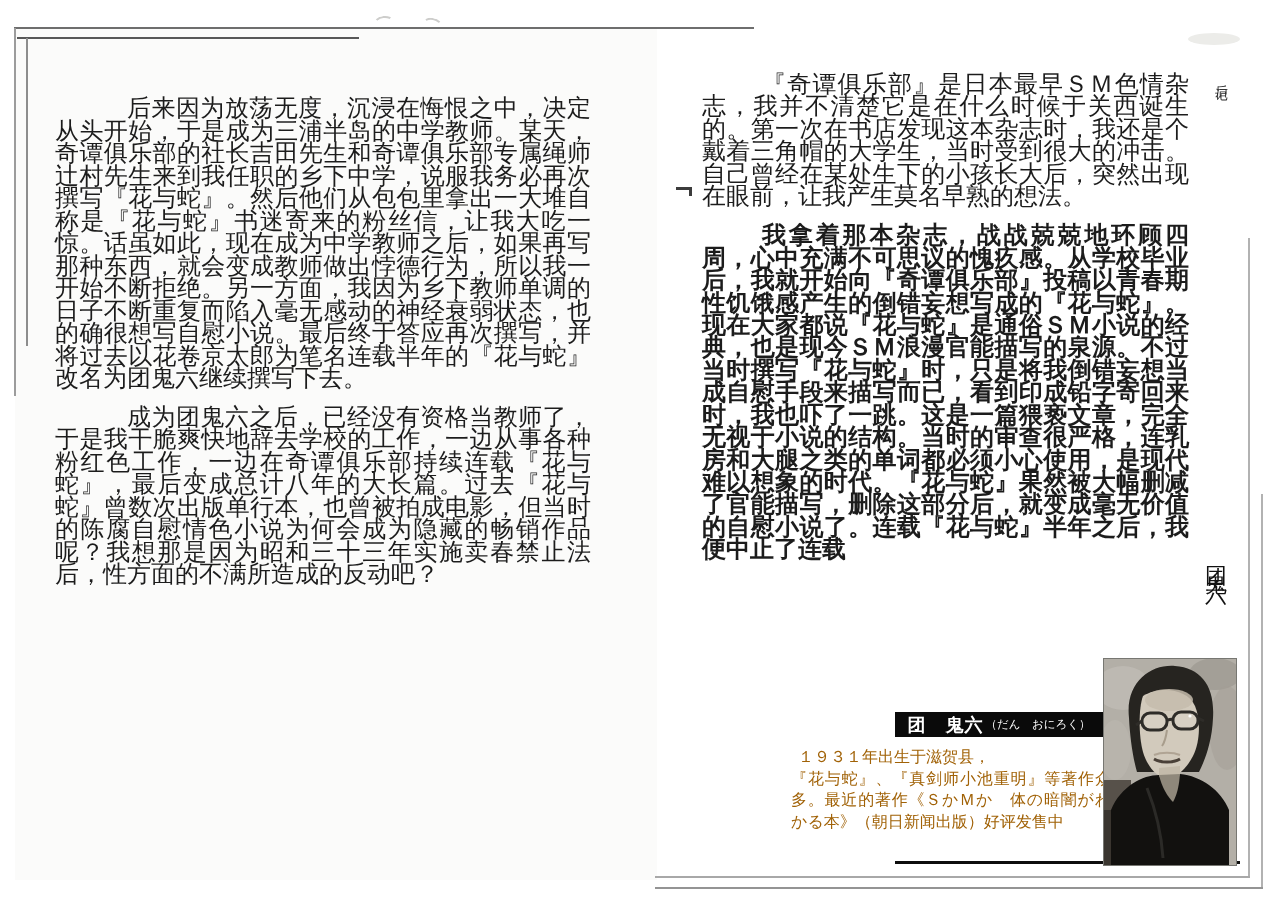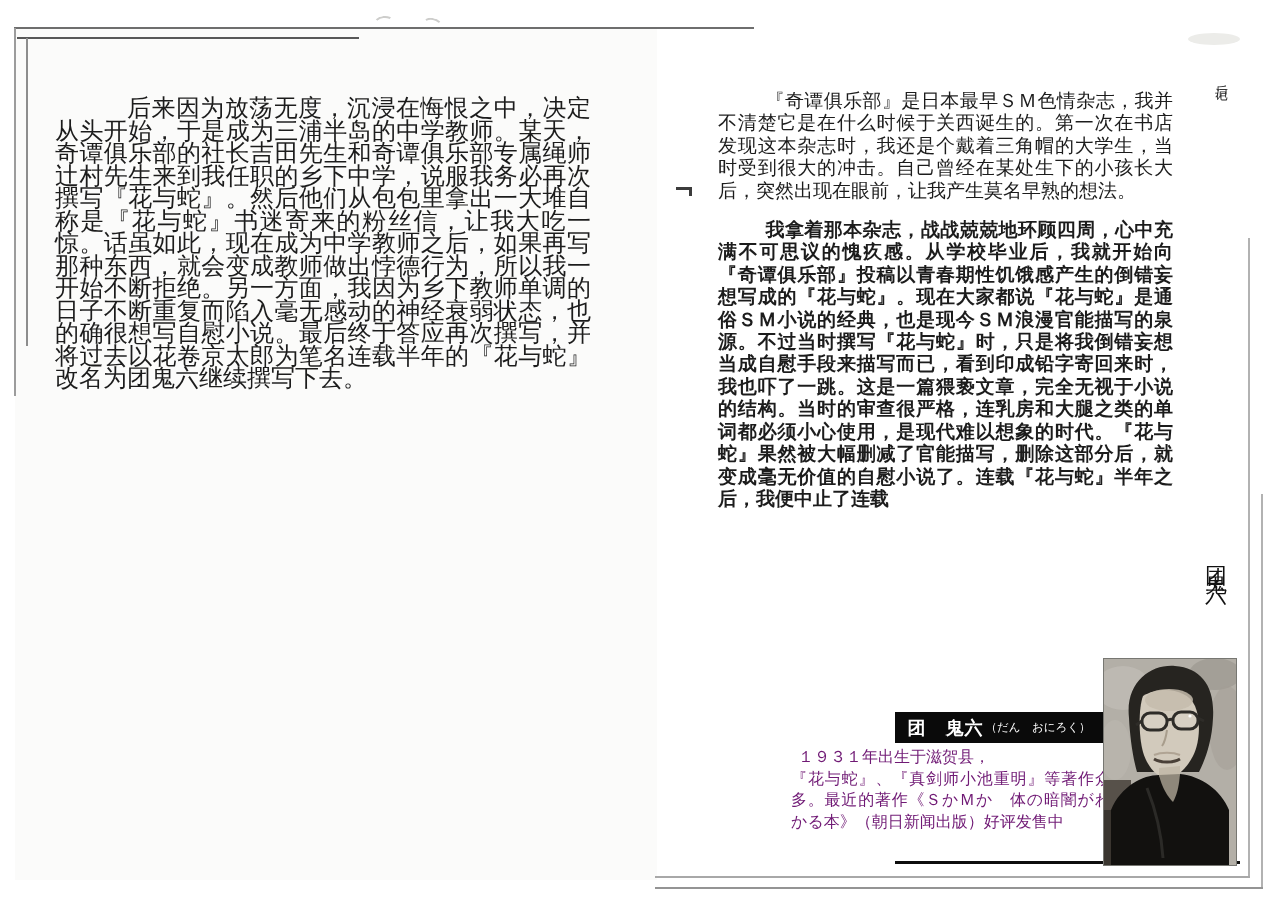--- a/index.html
+++ b/index.html
@@ -27,38 +27,38 @@
   .smudge.s1{left:374px;top:16px;transform:rotate(-8deg);}
   .smudge.s2{left:422px;top:18px;transform:rotate(10deg);}
   .smudge.s3{left:1188px;top:33px;width:52px;height:12px;border:none;
     background:#ecece9;border-radius:50%;}
   
   .left-text{position:absolute;left:42px;top:84px;width:562px;}
   .left-text p{margin:13px;font-size:24px;line-height:22.5px;letter-spacing:0;
     text-align:justify;text-indent:3em;font-weight:500;}
   .left-text p + p{margin-top:16px;}
   .right-text{position:absolute;left:702px;top:73px;width:487px;}
-  .right-text p{margin:16px;font-size:19px;line-height:22.4px;
+  .right-text p{margin:0;font-size:24px;line-height:22.4px;
     text-align:justify;text-indent:2.5em;font-weight:500;}
   .right-text p + p{margin-top:17px;font-weight:bold;}
   
   .gutter-mark{position:absolute;left:676px;top:187px;width:13px;height:6px;
     border-top:3px solid #3c3c3c;border-right:3px solid #3c3c3c;}
   
   .corner-label{position:absolute;left:1212px;top:74px;
     writing-mode:vertical-rl;font-size:13px;letter-spacing:3px;color:#2a2a2a;}
   .margin-author{position:absolute;left:1201px;top:548px;
     writing-mode:vertical-rl;font-size:22px;letter-spacing:8px;color:#111;font-weight:500;}
   
-  .bio-bar{position:absolute;left:895px;top:712px;width:208px;height:31px;
+  .bio-bar{position:absolute;left:895px;top:712px;width:208px;height:25px;
     background:#0a0a0a;display:flex;align-items:center;justify-content:center;gap:2px;}
   .bio-name{color:#ffffff;font-size:18px;font-weight:bold;letter-spacing:1px;white-space:nowrap;}
   .bio-reading{color:#ffffff;font-size:11.5px;white-space:nowrap;}
   .bio-text{position:absolute;left:791px;top:746px;width:320px;
-    font-size:16px;line-height:21.6px;color:#701a75;font-weight:500;text-align:justify;}
+    font-size:16px;line-height:21.6px;color:#a16207;font-weight:500;text-align:justify;}
   .bio-text .bl0{margin-left:7px;}
   .bio-underline{position:absolute;left:895px;top:861px;width:345px;height:3px;background:#0d0d0d;}
   .photo{position:absolute;left:1103px;top:658px;width:134px;height:208px;}
 </style>
 </head>
 <body>
 
 <div class="canvas">
 
   <div class="sheet-tint"></div>
@@ -70,20 +70,21 @@
   <div class="edge rv1"></div>
   <div class="edge rv2"></div>
   <div class="edge bh1"></div>
   <div class="edge bh2"></div>
   <div class="smudge s1"></div>
   <div class="smudge s2"></div>
   <div class="smudge s3"></div>
 
   <div class="left-text">
     <p>后来因为放荡无度，沉浸在悔恨之中，决定从头开始，于是成为三浦半岛的中学教师。某天，奇谭俱乐部的社长吉田先生和奇谭俱乐部专属绳师辻村先生来到我任职的乡下中学，说服我务必再次撰写『花与蛇』。然后他们从包包里拿出一大堆自称是『花与蛇』书迷寄来的粉丝信，让我大吃一惊。话虽如此，现在成为中学教师之后，如果再写那种东西，就会变成教师做出悖德行为，所以我一开始不断拒绝。另一方面，我因为乡下教师单调的日子不断重复而陷入毫无感动的神经衰弱状态，也的确很想写自慰小说。最后终于答应再次撰写，并将过去以花卷京太郎为笔名连载半年的『花与蛇』改名为团鬼六继续撰写下去。</p>
+    <p>成为团鬼六之后，已经没有资格当教师了，于是我干脆爽快地辞去学校的工作，一边从事各种粉红色工作，一边在奇谭俱乐部持续连载『花与蛇』，最后变成总计八年的大长篇。过去『花与蛇』曾数次出版单行本，也曾被拍成电影，但当时的陈腐自慰情色小说为何会成为隐藏的畅销作品呢？我想那是因为昭和三十三年实施卖春禁止法后，性方面的不满所造成的反动吧？</p>
   </div>
 
   <span class="gutter-mark"></span>
 
   <div class="right-text">
     <p>『奇谭俱乐部』是日本最早ＳＭ色情杂志，我并不清楚它是在什么时候于关西诞生的。第一次在书店发现这本杂志时，我还是个戴着三角帽的大学生，当时受到很大的冲击。自己曾经在某处生下的小孩长大后，突然出现在眼前，让我产生莫名早熟的想法。</p>
     <p>我拿着那本杂志，战战兢兢地环顾四周，心中充满不可思议的愧疚感。从学校毕业后，我就开始向『奇谭俱乐部』投稿以青春期性饥饿感产生的倒错妄想写成的『花与蛇』。现在大家都说『花与蛇』是通俗ＳＭ小说的经典，也是现今ＳＭ浪漫官能描写的泉源。不过当时撰写『花与蛇』时，只是将我倒错妄想当成自慰手段来描写而已，看到印成铅字寄回来时，我也吓了一跳。这是一篇猥亵文章，完全无视于小说的结构。当时的审查很严格，连乳房和大腿之类的单词都必须小心使用，是现代难以想象的时代。『花与蛇』果然被大幅删减了官能描写，删除这部分后，就变成毫无价值的自慰小说了。连载『花与蛇』半年之后，我便中止了连载</p>
   </div>
 
   <div class="corner-label">后记</div>

